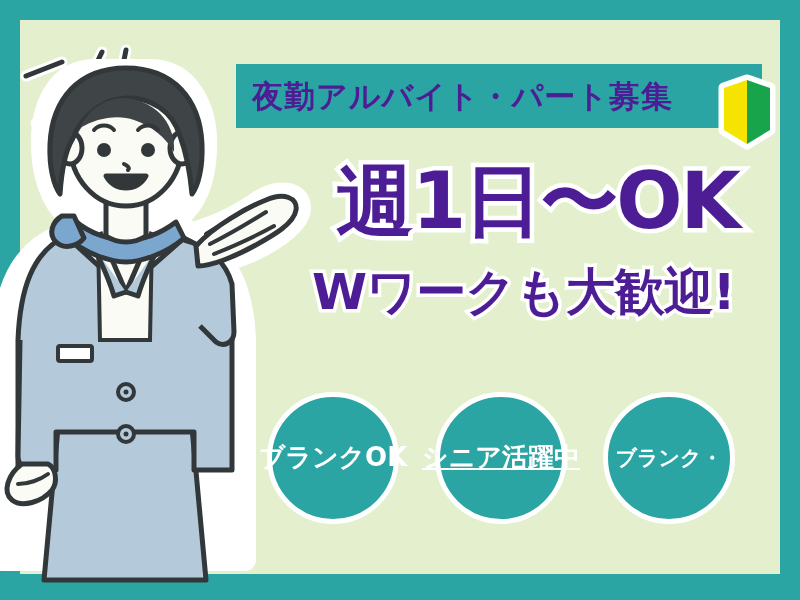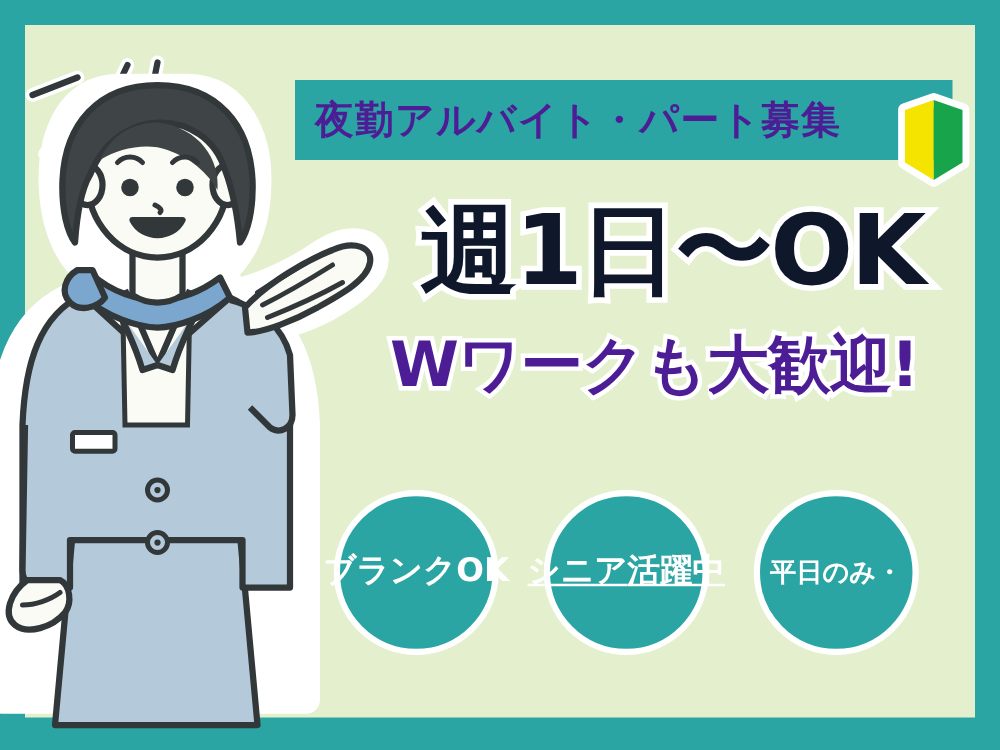--- a/index.html
+++ b/index.html
@@ -35,21 +35,21 @@
     position:absolute;left:716px;top:74px;width:62px;height:76px;
   }
 
   
   #headline{
     position:absolute;left:336px;top:155px;width:430px;height:92px;
     display:flex;align-items:center;
   }
   #headline-text{
     font-size:78px;font-weight:bold;line-height:1;white-space:nowrap;
-    color:#0f172a;
+    color:#4c1d95;
     -webkit-text-stroke:9px #ffffff;
     paint-order:stroke fill;
     letter-spacing:-2px;
   }
   #subline{
     position:absolute;left:312px;top:262px;width:460px;height:60px;
     display:flex;align-items:center;
   }
   #subline-text{
     font-size:50px;font-weight:bold;line-height:1;white-space:nowrap;
@@ -193,15 +193,15 @@
 
   <div class="badge" id="badge-1">
     <span class="l1">ブランク</span>
     <span class="l2">OK</span>
   </div>
   <div class="badge" id="badge-2">
     <span class="l1">シニア</span>
     <span class="l2">活躍中</span>
   </div>
   <div class="badge" id="badge-3">
-    <span class="l1">平日のみ・</span>
+    <span class="l1">ブランク・</span>
   </div>
 </div>
 
 </body></html>

